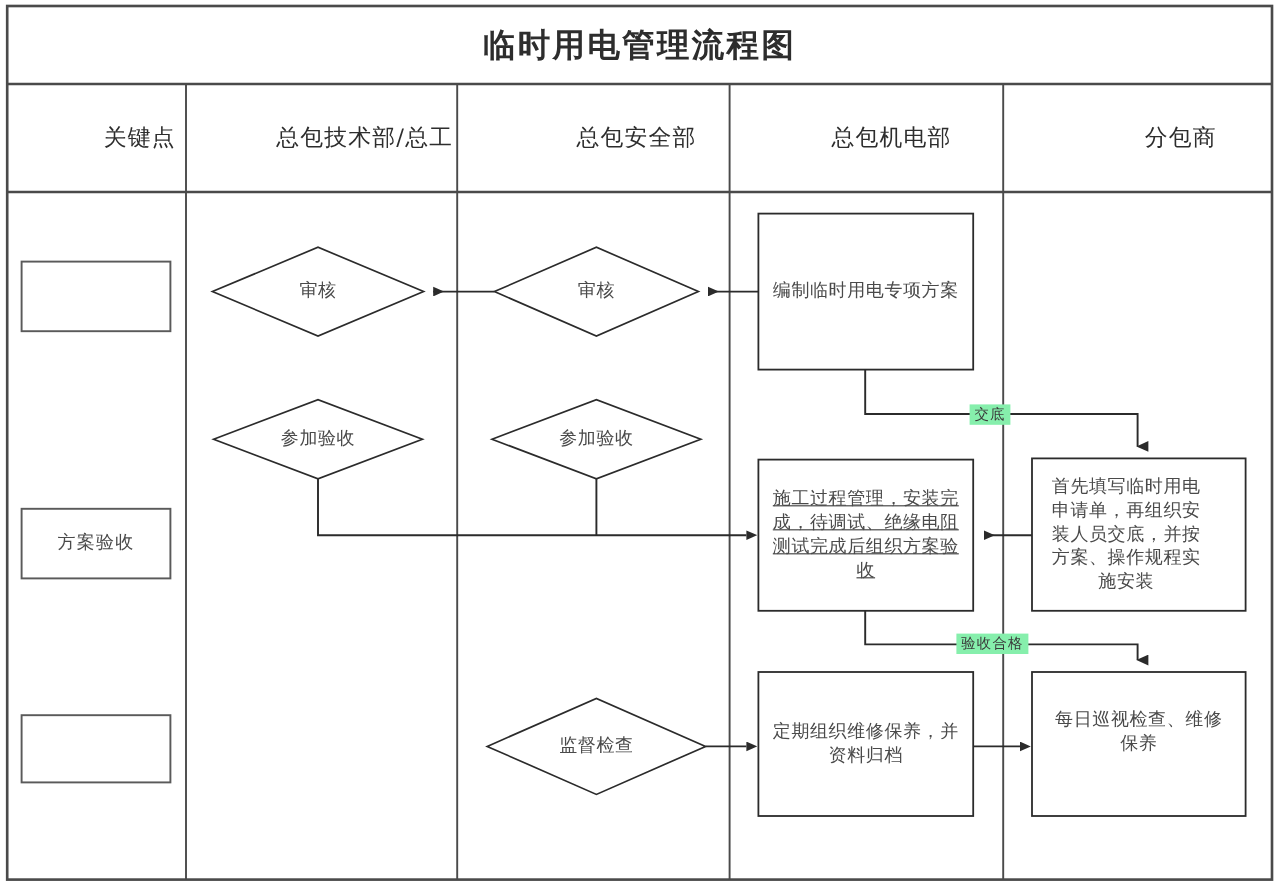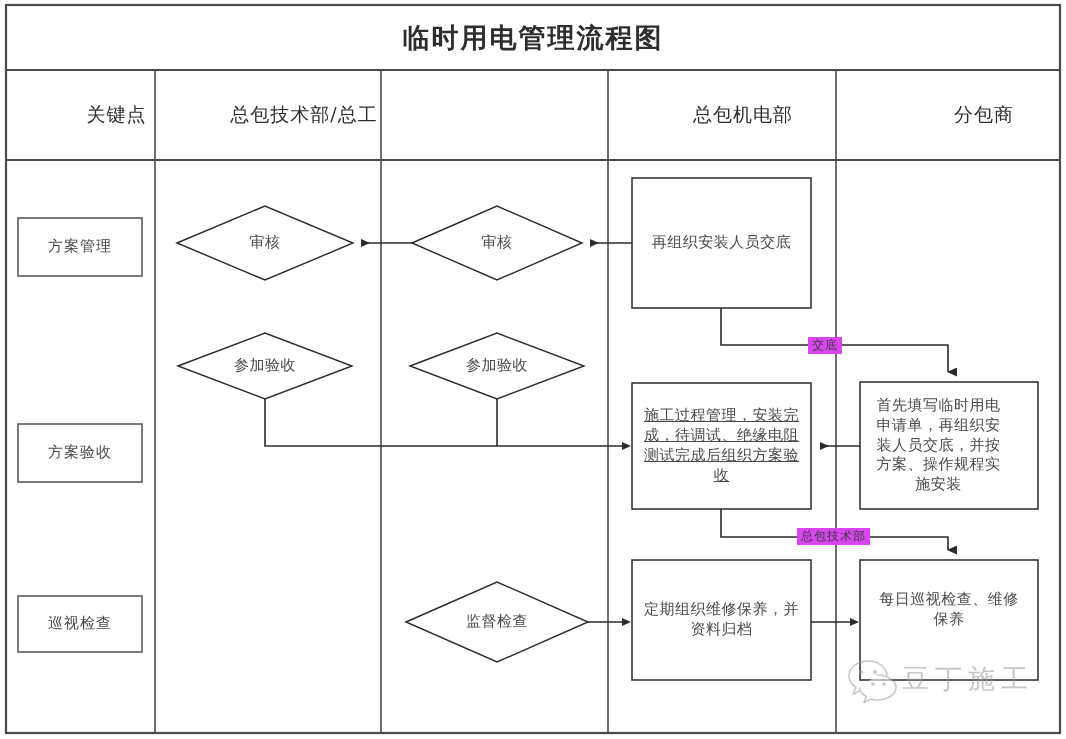--- a/index.html
+++ b/index.html
@@ -76,21 +76,21 @@
     padding: 0 8px;
     box-sizing: border-box;
   }
   .dec-label {
     font-size: 15px;
   }
   .edge-label {
     position: absolute;
     font-size: 12px;
     color: #3b3b3b;
-    background: #d946ef;
+    background: #86efac;
     padding: 0 4px;
     letter-spacing: 1px;
     white-space: nowrap;
     font-family: "DejaVu Serif", "Liberation Serif", serif;
   }
   
   .shape-box {
     stroke: #2b2b2b;
     stroke-width: 1.5;
     fill: #ffffff;
@@ -207,47 +207,35 @@
       <line class="conn" x1="588" y1="622" x2="622" y2="622" marker-end="url(#arrowR)"></line>
 
       <line class="conn" x1="811" y1="622" x2="850" y2="622" marker-end="url(#arrowR)"></line>
     </g>
   </svg>
 
   <div class="title-text" style="left:6px; top:5px; width:1054px; height:65px;text-align:center;">临时用电管理流程图</div>
 
   <div class="col-head" style="left:6px;  top:70px; width:149px; height:90px;">关键点</div>
   <div class="col-head" style="left:155px; top:70px; width:226px; height:90px;">总包技术部/总工</div>
+  <div class="col-head" style="left:381px; top:70px; width:227px; height:90px;">总包安全部</div>
   <div class="col-head" style="left:593px; top:70px; width:228px; height:90px;">总包机电部</div>
   <div class="col-head" style="left:836px; top:70px; width:224px; height:90px;">分包商</div>
 
-  <div class="node-text key-label" style="left:18px; top:218px; width:124px; height:58px;">方案管理</div>
   <div class="node-text key-label" style="left:18px; top:424px; width:124px; height:58px;border-radius:16px;">方案验收</div>
-  <div class="node-text key-label" style="left:18px; top:596px; width:124px; height:56px;">巡视检查</div>
 
   <div class="node-text dec-label" style="left:205px; top:224px; width:120px; height:38px;">审核</div>
   <div class="node-text dec-label" style="left:437px; top:224px; width:120px; height:38px;">审核</div>
   <div class="node-text dec-label" style="left:195px; top:348px; width:140px; height:36px;">参加验收</div>
   <div class="node-text dec-label" style="left:427px; top:348px; width:140px; height:36px;">参加验收</div>
   <div class="node-text dec-label" style="left:427px; top:604px; width:140px; height:36px;">监督检查</div>
 
-  <div class="node-text proc-label" style="left:636px; top:178px; width:171px; height:130px;">再组织安装人员交底</div>
+  <div class="node-text proc-label" style="left:636px; top:178px; width:171px; height:130px;">编制临时用电专项方案</div>
   <div class="node-text proc-label" style="left:634px; top:383px; width:175px; height:126px;text-decoration:underline;">施工过程管理，安装完成，待调试、绝缘电阻测试完成后组织方案验收</div>
   <div class="node-text proc-label" style="left:636px; top:560px; width:171px; height:120px;">定期组织维修保养，并资料归档</div>
   <div class="node-text proc-label" style="left:862px; top:382px; width:153px; height:127px;">首先填写临时用电申请单，再组织安装人员交底，并按方案、操作规程实施安装</div>
   <div class="node-text proc-label" style="left:864px; top:560px; width:170px; height:100px;">每日巡视检查、维修保养</div>
 
   <div class="edge-label" style="left:808px; top:337px;">交底</div>
-  <div class="edge-label" style="left:797px; top:528px;">总包技术部</div>
-
-  <div class="watermark">
-    <svg width="56" height="48" viewBox="0 0 56 48">
-      <path d="M22 6 C11 6 3 13 3 21 C3 25.5 5.6 29.5 9.8 32.2 L7.5 39 L15 35 C17.2 35.6 19.6 36 22 36 C33 36 41 29 41 21 C41 13 33 6 22 6 Z" fill="none" stroke="#9a9a9a" stroke-width="1.6"></path>
-      <circle cx="15" cy="17" r="2.1" fill="#9a9a9a"></circle>
-      <circle cx="29" cy="17" r="2.1" fill="#9a9a9a"></circle>
-      <path d="M31 20 C42 20 50 26 50 32.5 C50 39 42 45 31 45 C28.8 45 26.8 44.7 24.8 44.1 L18 47.5 L20.2 41.5 C16.4 39.2 13.5 36 13.5 32.5" fill="#ffffff" stroke="#9a9a9a" stroke-width="1.6"></path>
-      <circle cx="27" cy="29" r="1.8" fill="#9a9a9a"></circle>
-      <circle cx="38" cy="29" r="1.8" fill="#9a9a9a"></circle>
-    </svg>
-    <div class="wm-text">豆丁施工</div>
-  </div>
+  <div class="edge-label" style="left:797px; top:528px;">验收合格</div>
+
 
 </div>
 
 </body></html>

